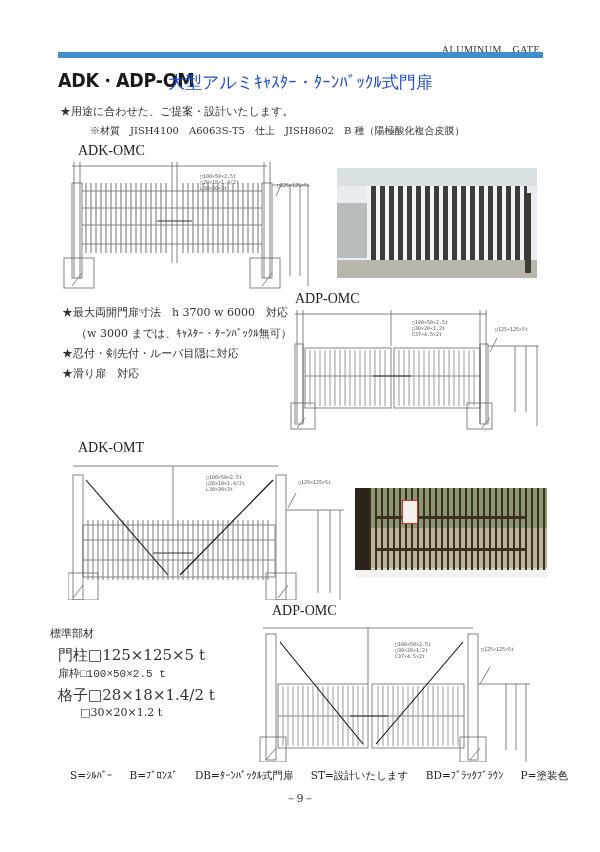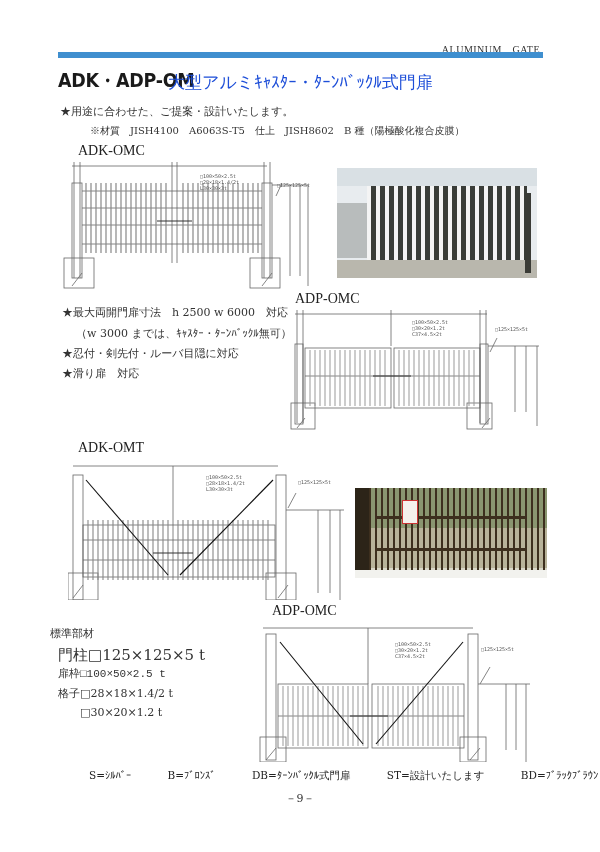--- a/index.html
+++ b/index.html
@@ -11,21 +11,21 @@
     .rule { left: 58px; top: 52px; width: 485px; height: 6px; background: #3f8fcf; }
     .title-code { left: 58px; top: 68px; font-family: "DejaVu Sans", sans-serif;
       font-size: 19px; font-weight: bold; color: #1a1a1a; letter-spacing: -0.3px; transform: scaleX(0.92); transform-origin: left; }
     .title-jp { left: 168px; top: 71px; font-size: 17px; color: #1d4ed8; }
     .text { font-size: 11px; color: #333; white-space: nowrap; text-align: right; }
     .text-sm { font-size: 10px; }
     .caption { font-size: 14px; font-family: "Liberation Serif", serif; color: #222; }
     svg { position: absolute; }
     .photo { position: absolute; overflow: hidden; }
     .footer-legend { left: 70px; top: 769px; font-size: 10.5px; color: #222; white-space: nowrap; }
-    .footer-legend span { margin-right: 14px; margin-left: 19px; }
+    .footer-legend span { margin-right: 14px; }
     .page-num { left: 0; width: 600px; text-align: center; top: 791px; font-size: 11px; color: #333; }
   </style>
 </head>
 <body>
 
 <div class="abs header-label">ALUMINUM　GATE</div>
 <div class="abs rule"></div>
 
 <div class="abs title-code">ADK・ADP-OM</div>
 <div class="abs title-jp">大型アルミｷｬｽﾀｰ・ﾀｰﾝﾊﾞｯｸﾙ式門扉</div>
@@ -104,21 +104,21 @@
 <div class="abs" style="left:277px; top:182px; font-size:5px; color:#555; font-family:'DejaVu Sans Mono',monospace;">□125×125×5t</div>
 
 <div class="photo" style="left:337px; top:168px; width:200px; height:110px; background:#e8ecef;">
   <div style="position:absolute; left:0; top:0; width:200px; height:18px; background:#d9e0e4;"></div>
   <div style="position:absolute; left:0; top:35px; width:30px; height:55px; background:#b8bcbc;"></div>
   <div style="position:absolute; left:30px; top:18px; width:160px; height:80px; background:repeating-linear-gradient(90deg,#f4f4f4 0 4px,#3a3d38 4px 9px);"></div>
   <div style="position:absolute; left:0; top:92px; width:200px; height:18px; background:#b9b7ad;"></div>
   <div style="position:absolute; left:188px; top:25px; width:6px; height:80px; background:#3a3b36;"></div>
 </div>
 
-<div class="abs text" style="left:62px; top:305px;">★最大両開門扉寸法　h 2500 w 6000　対応</div>
+<div class="abs text" style="left:62px; top:305px;">★最大両開門扉寸法　h 3700 w 6000　対応</div>
 <div class="abs text" style="left:76px; top:326px;">（w 3000 までは、ｷｬｽﾀｰ・ﾀｰﾝﾊﾞｯｸﾙ無可）</div>
 <div class="abs text" style="left:62px; top:346px;">★忍付・剣先付・ルーバ目隠に対応</div>
 <div class="abs text" style="left:62px; top:366px;">★滑り扉　対応</div>
 
 <div class="abs caption" style="left:295px; top:291px;">ADP-OMC</div>
 <svg style="left:287px; top:308px;" width="260" height="122" viewBox="0 0 260 122">
   <g stroke="#666" fill="none" stroke-width="0.8">
     <line x1="8" y1="6" x2="200" y2="6"></line>
     <line x1="10" y1="2" x2="10" y2="115"></line>
       <line x1="16" y1="2" x2="16" y2="115"></line>
@@ -261,21 +261,21 @@
   <div style="position:absolute; left:20px; top:28px; width:150px; height:3px; background:#3d2f1e;"></div>
   <div style="position:absolute; left:20px; top:60px; width:150px; height:3px; background:#3d2f1e;"></div>
   <div style="position:absolute; left:0; top:0; width:14px; height:82px; background:#2c2418;"></div>
   <div style="position:absolute; left:47px; top:12px; width:14px; height:22px; background:#f4f0ec; border:1px solid #c33;"></div>
   <div style="position:absolute; left:0; top:82px; width:192px; height:8px; background:#f2f2ee;"></div>
 </div>
 
 <div class="abs text" style="left:50px; top:626px; font-size:11px;">標準部材</div>
 <div class="abs text" style="left:58px; top:646px; font-size:15px;">門柱□125×125×5 t</div>
 <div class="abs text" style="left:58px; top:666px; font-size:11px;font-family:Liberation Mono, monospace;">扉枠□100×50×2.5 t</div>
-<div class="abs text" style="left:58px; top:686px; font-size:11px;">格子□28×18×1.4/2 t</div>
+<div class="abs text" style="left:58px; top:686px; font-size:15px;">格子□28×18×1.4/2 t</div>
 <div class="abs text" style="left:58px; top:705px; font-size:11px; white-space:pre;">　　□30×20×1.2 t</div>
 
 <div class="abs caption" style="left:272px; top:603px;">ADP-OMC</div>
 <svg style="left:258px; top:622px;" width="280" height="140" viewBox="0 0 280 140">
   <g stroke="#666" fill="none" stroke-width="0.8">
     <line x1="5" y1="6" x2="215" y2="6"></line>
     <rect x="8" y="12" width="10" height="126"></rect>
       <rect x="210" y="12" width="10" height="126"></rect>
     <line x1="110" y1="6" x2="110" y2="62"></line>
     <rect x="20" y="62" width="90" height="64"></rect>

